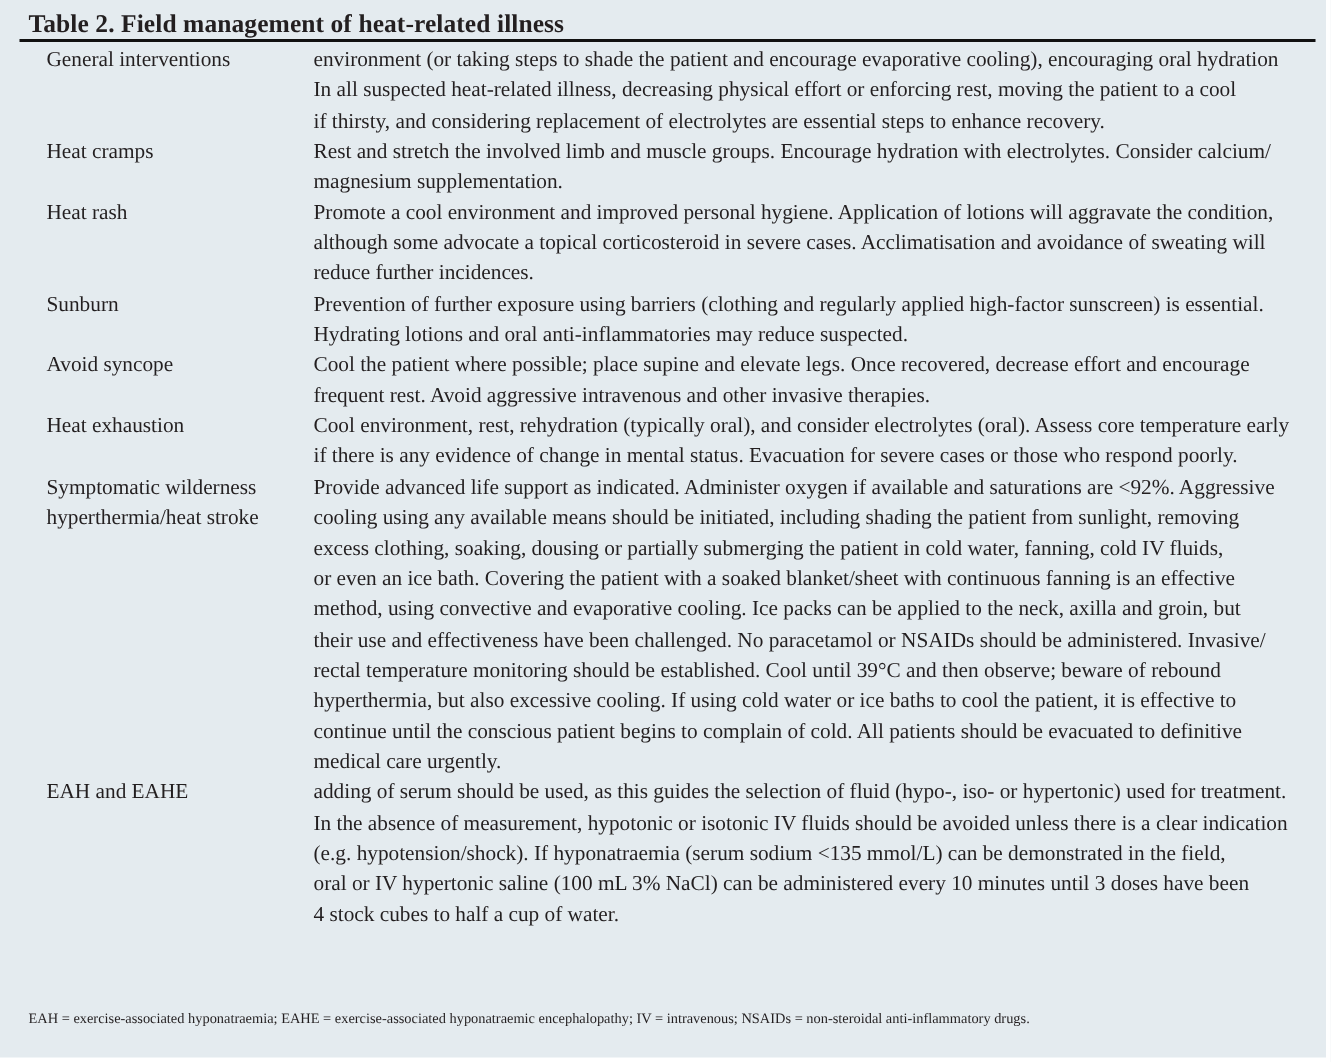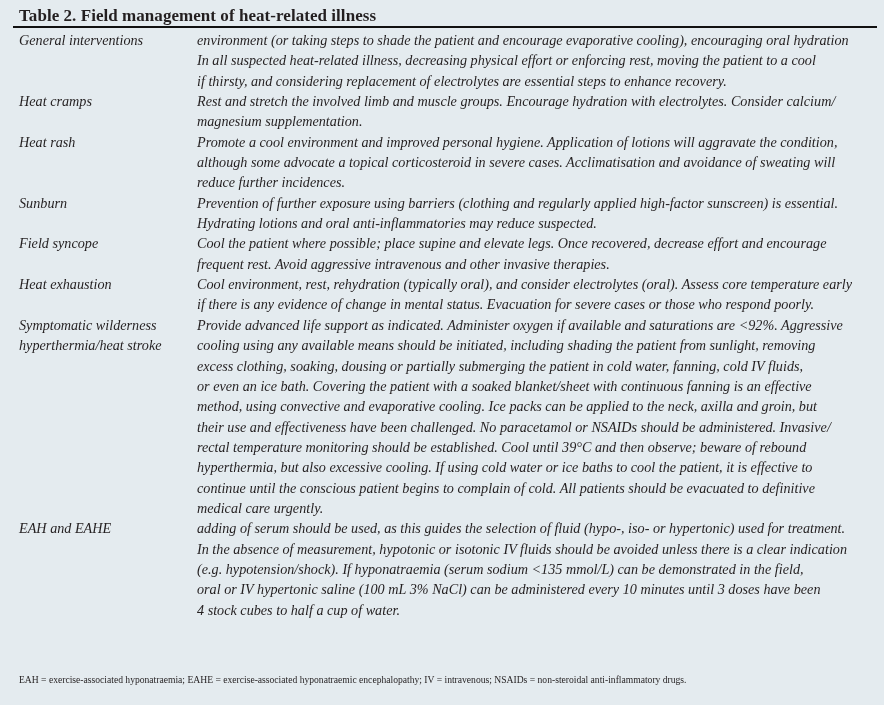--- a/index.html
+++ b/index.html
@@ -35,24 +35,23 @@
     .title-rule {
       position: absolute;
       left: 13px;
       top: 26px;
       width: 864px;
       height: 2px;
       background: #111111;
     }
     .rows {
       position: absolute;
-      left: 0;
+      left: 12px;
       top: 30px;
       width: 752px;
-      font-style: italic;
     }
     .row {
       display: flex;
       font-size: 14.2px;
       line-height: 20.35px;
     }
     .row .label {
       width: 178px;
       padding-left: 19px;
       flex: none;
@@ -116,21 +115,21 @@
 
     <div class="row">
       <div class="label">Sunburn</div>
       <div class="text">
         <span class="line">Prevention of further exposure using barriers (clothing and regularly applied high-factor sunscreen) is essential.</span>
         <span class="line">Hydrating lotions and oral anti-inflammatories may reduce suspected.</span>
       </div>
     </div>
 
     <div class="row">
-      <div class="label">Field syncope</div>
+      <div class="label">Avoid syncope</div>
       <div class="text">
         <span class="line">Cool the patient where possible; place supine and elevate legs. Once recovered, decrease effort and encourage</span>
         <span class="line">frequent rest. Avoid aggressive intravenous and other invasive therapies.</span>
       </div>
     </div>
 
     <div class="row">
       <div class="label">Heat exhaustion</div>
       <div class="text">
         <span class="line">Cool environment, rest, rehydration (typically oral), and consider electrolytes (oral). Assess core temperature early</span>

